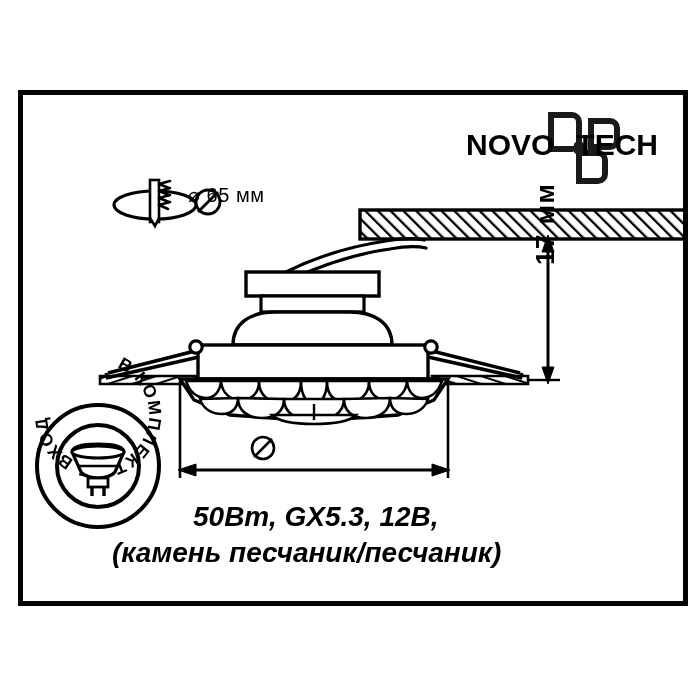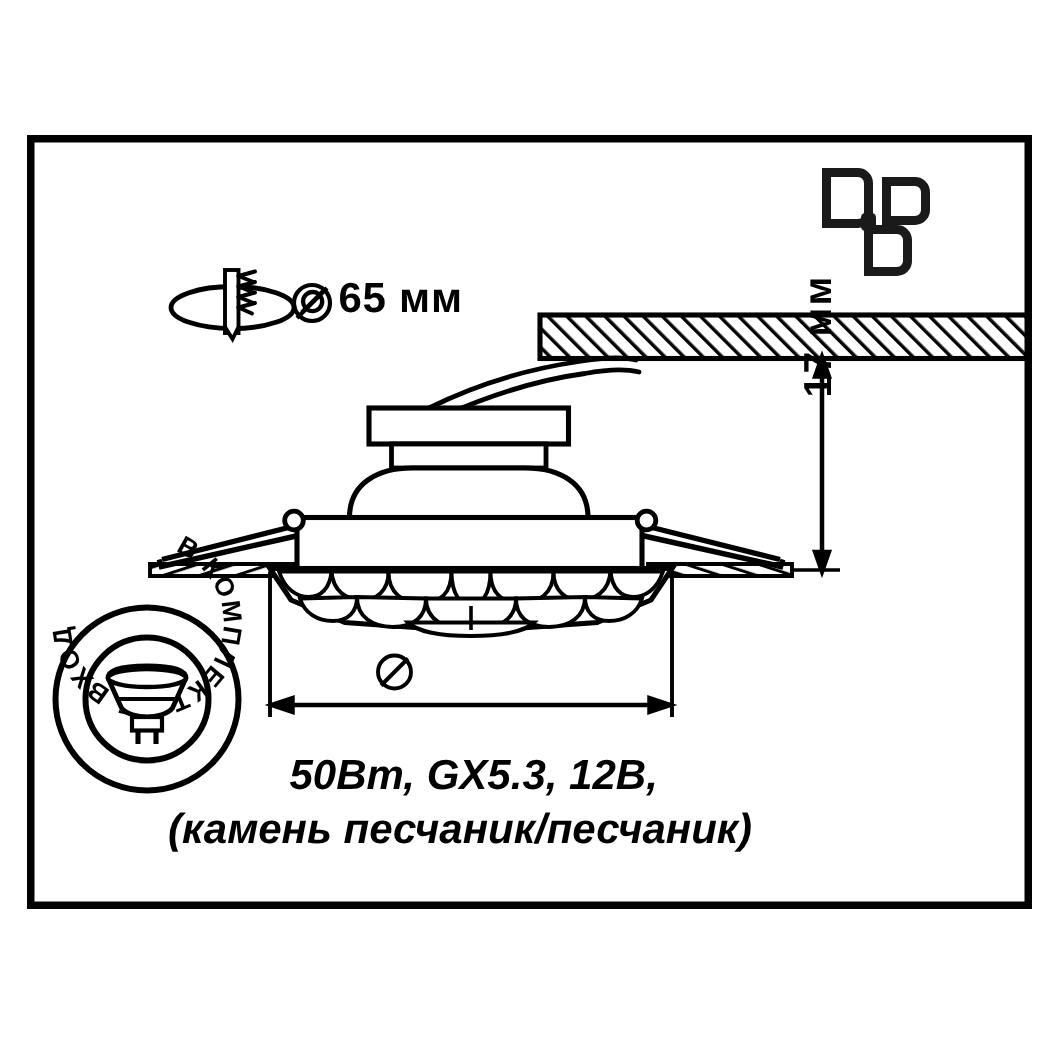--- a/index.html
+++ b/index.html
@@ -36,24 +36,24 @@
     width: 700px;
     height: 700px;
   }
   .txt {
     position: absolute;
     color: #000000;
     white-space: nowrap;
     line-height: 1;
   }
   #dia65 {
-    left: 200px;
+    left: 188px;
     top: 185px;
-    font-size: 28px;
-    font-weight: 700;
+    font-size: 20px;
+    font-weight: 400;
     letter-spacing: 0.5px;
   }
   #dia115 {
     left: 249px;
     top: 434px;
     font-size: 27px;
     font-weight: 700;
     letter-spacing: 0.5px;
   }
   #dim17wrap {
@@ -293,18 +293,19 @@
 
   </svg>
 
   <div class="txt" id="dia65">⌀ 65 мм</div>
 
 
   <div id="dim17wrap">
     <div id="dim17inner">17 мм</div>
   </div>
 
+  <div class="txt" id="logo-text"><span>NOVO</span><span style="display: inline-block; width: 22px;"></span><span>TECH</span></div>
 
   <div class="txt" id="spec1">50Вт, GX5.3, 12В,</div>
 
   <div class="txt" id="spec2">(камень песчаник/песчаник)</div>
 
 </div>
 
 </body></html>

